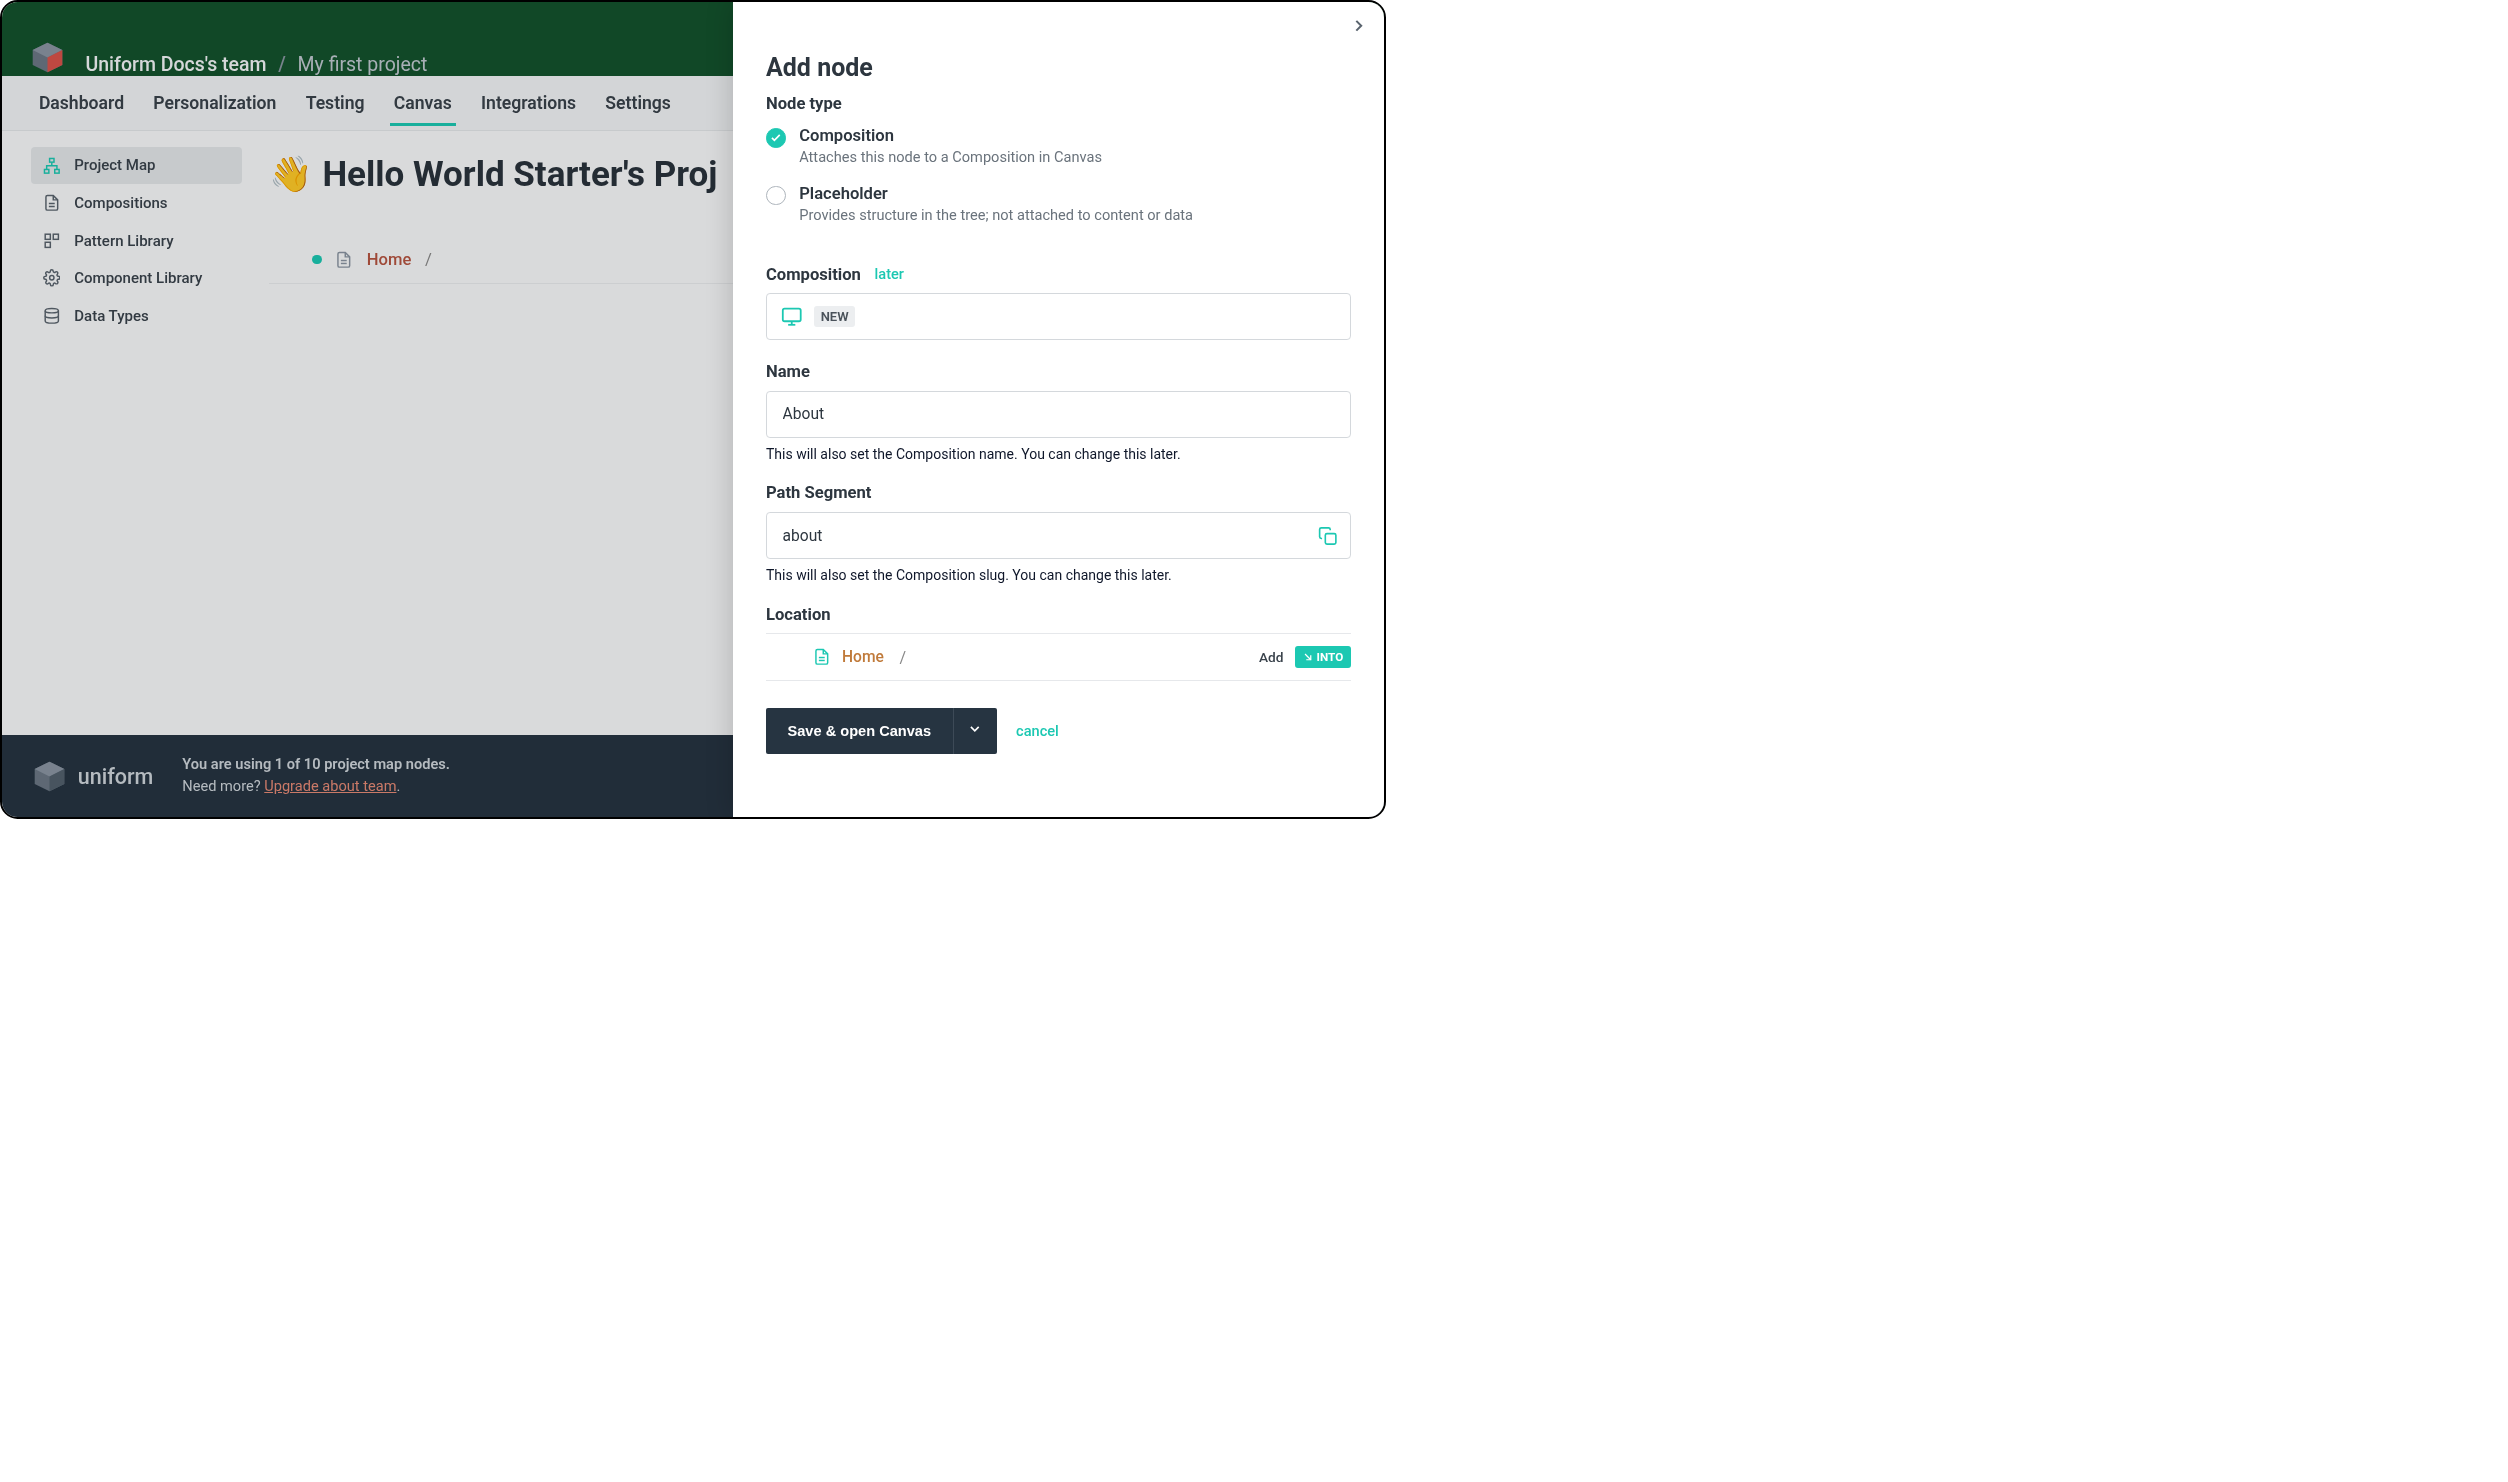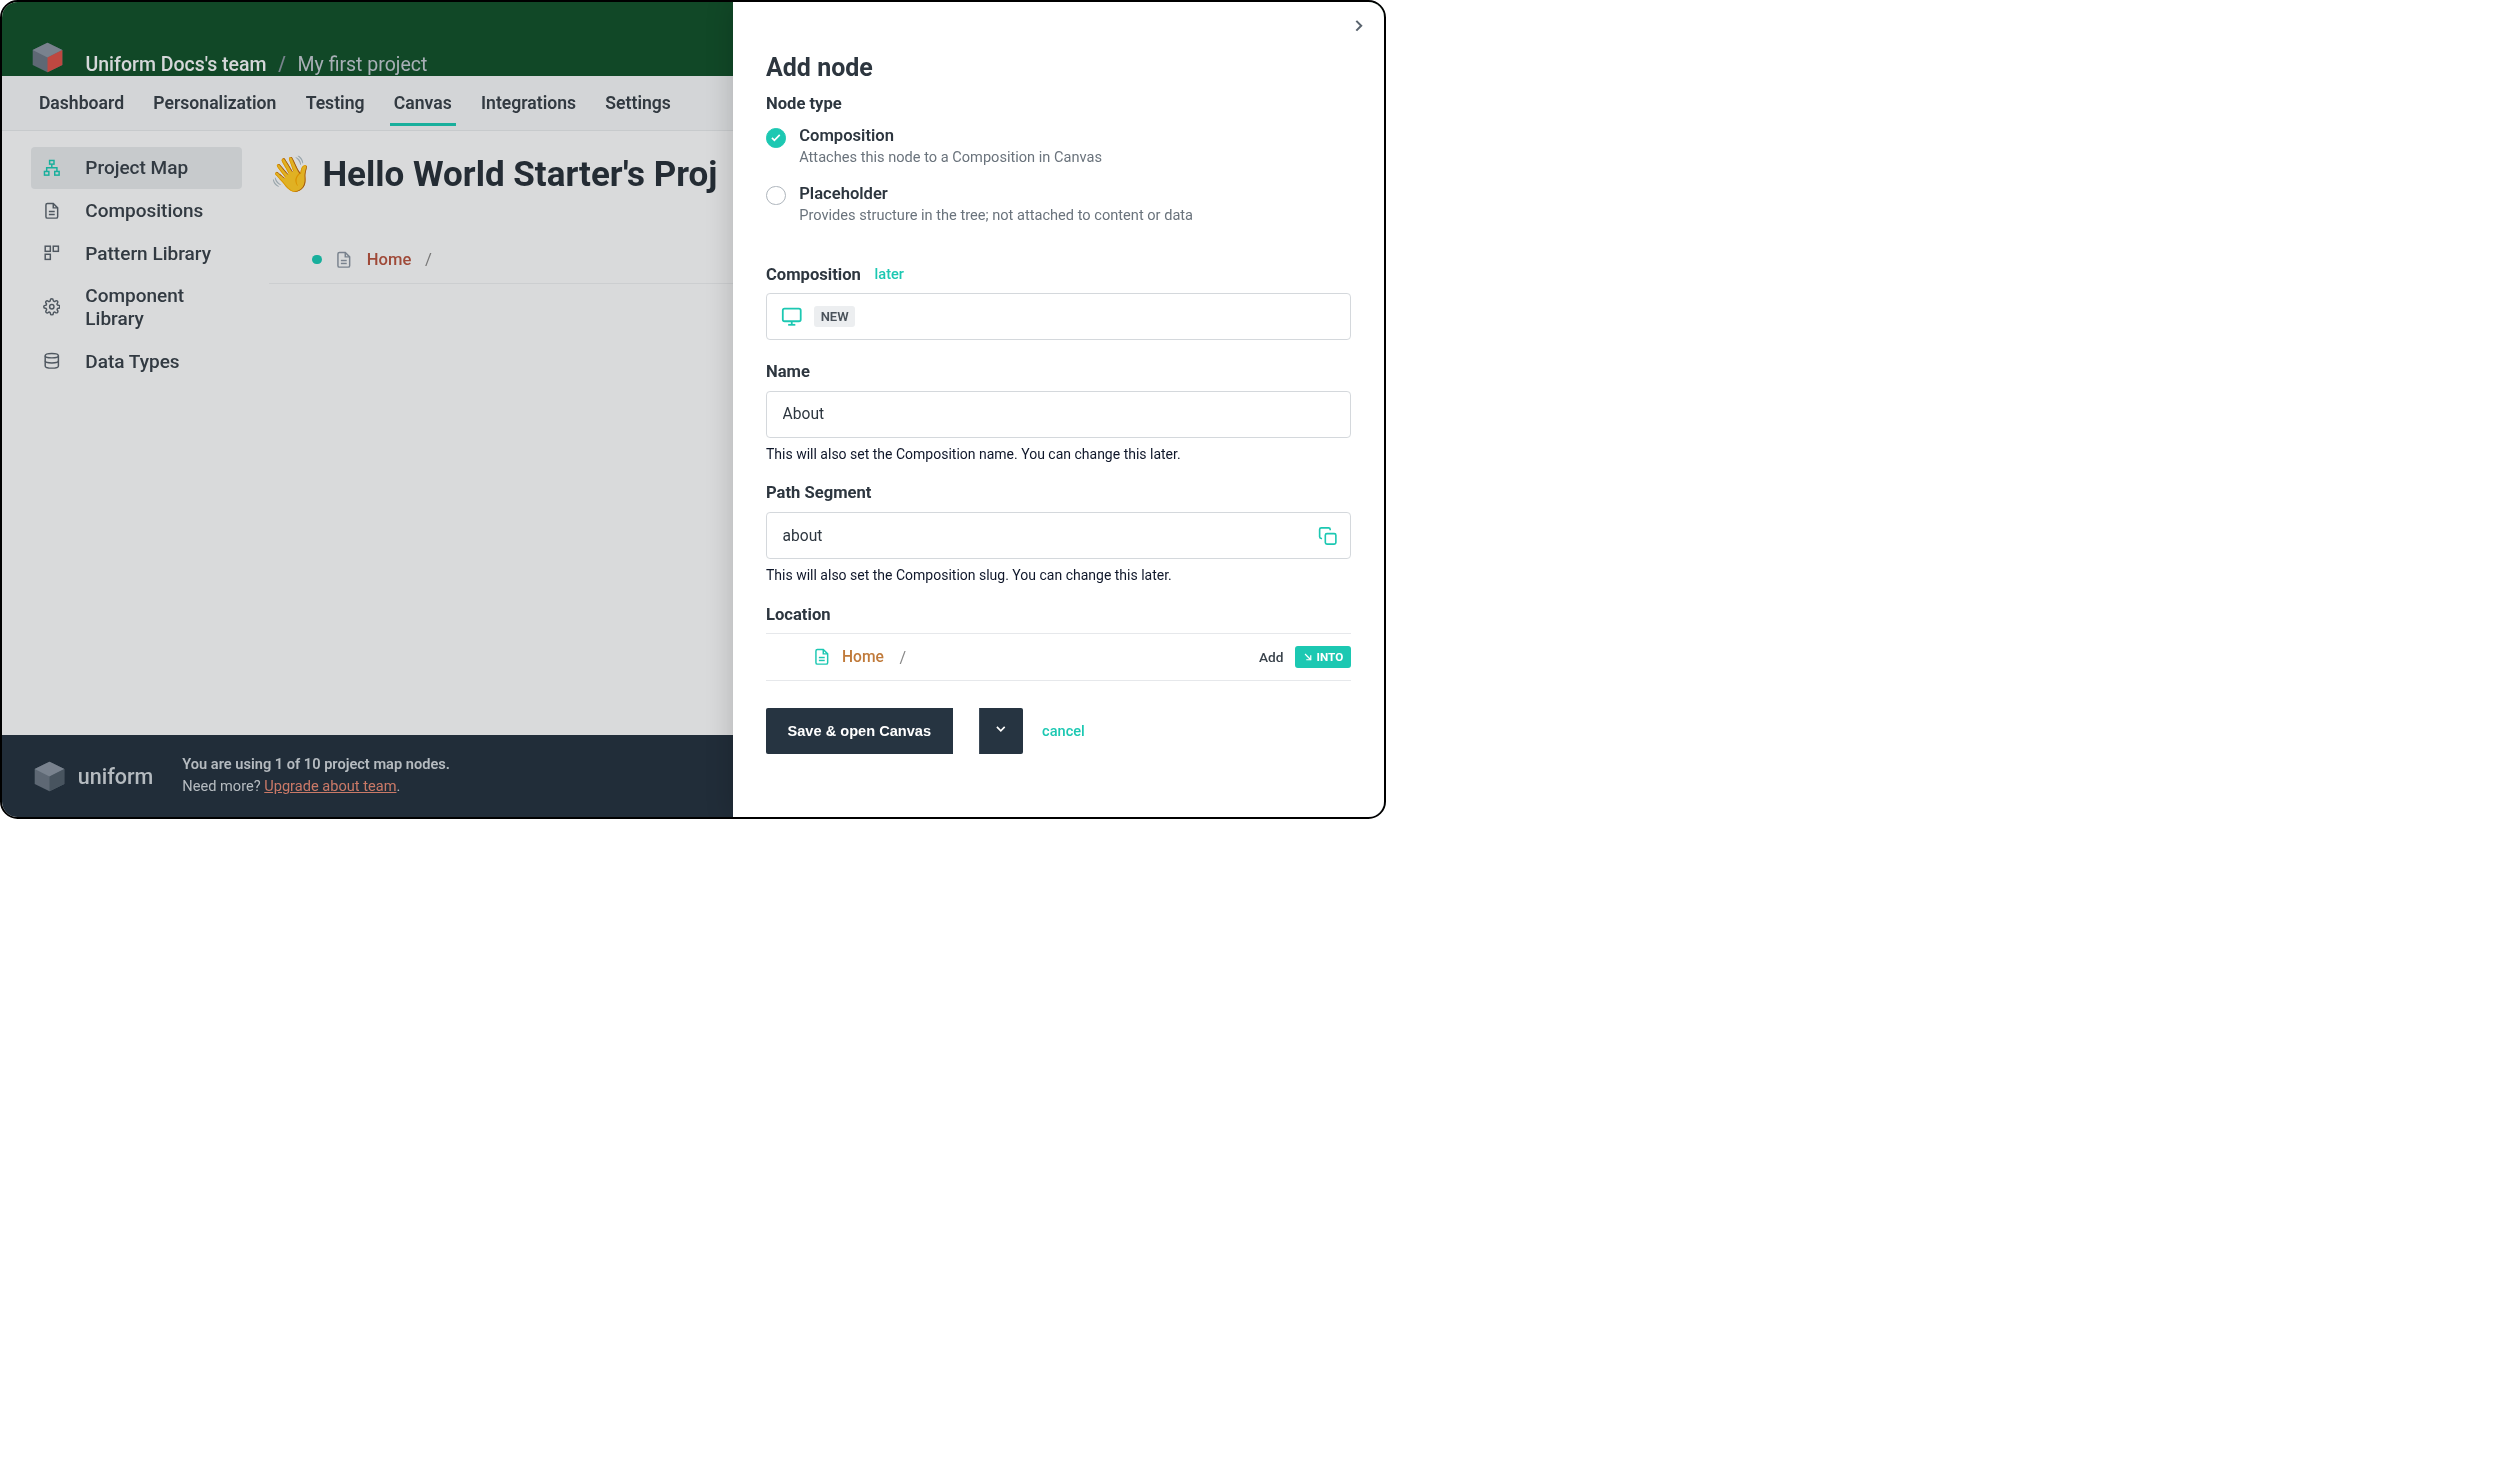--- a/index.html
+++ b/index.html
@@ -34,21 +34,21 @@
     background: #f1f3f5; height: 55px; display: flex; align-items: center; gap: 21.5px; padding: 0 33px;
     border-bottom: 1px solid #e3e6e9;
   }
   .tab { color: #39424b; font-size: 17.6px; font-weight: 600; padding: 13.7px 3.9px; cursor: pointer;}
   .tab.active { border-bottom: 3.9px solid #1cc8b2; padding-bottom: 9.8px;}
 
   
   .main { display: flex; height: calc(100% - 74px - 55px - 82px); background: #f8f9fa;}
   .sidebar { width: 240px; padding: 15.6px 0 0 29px; }
   .sidebar-item {
-    display: flex; align-items: center; gap: 25px; padding: 9.8px 11.7px; font-size: 19px; color: #3a434c;
+    display: flex; align-items: center; gap: 14px; padding: 9.8px 11.7px; font-size: 15px; color: #3a434c;
     border-radius: 3.9px; cursor: pointer; font-weight: 500;
   }
   .sidebar-item.active { background: #e3e6e9; }
   .sidebar-sub { padding-left: 45px; }
   .sidebar-sub .sidebar-item { font-weight: 400; padding: 8.8px 11.7px;}
   .sidebar-icon { width: 17.6px; height: 17.6px; flex-shrink:0;}
 
   .content { flex: 1; padding: 23.4px 0 0 27px; }
   .page-title { font-size: 35px; font-weight: 700; color: #2a333c; display:flex; align-items:center; gap:9.8px;}
   .tree-row {
@@ -111,21 +111,21 @@
   .into-badge { background:#1cc8b2; color:#fff; font-size:11.7px; font-weight:700; padding:3.9px 7.8px; border-radius:2.9px; display:flex; align-items:center; gap:3.9px;}
 
   .panel-actions { display:flex; align-items:center; gap:19.5px;}
   .btn-primary {
     background:#263441; color:#fff; border:none; padding:13.7px 21.5px; font-size:14.6px; font-weight:600;
     display:flex; align-items:center; cursor:pointer; border-radius:2px 0 0 2px;
   }
   .btn-dropdown {
     background:#263441; color:#fff; border:none; border-left:1px solid #3d4a57; padding:13.7px 13.7px; cursor:pointer; border-radius:0 2px 2px 0;
   }
-  .btn-group{display:flex;gap:26px;}
+  .btn-group{display:flex;}
   .cancel-link { color:#1cc8b2; font-weight:500; font-size:14.6px; cursor:pointer;}
 
 </style>
 </head>
 <body>
 
 <div class="app-shell">
 
   <div class="topbar">
     <svg class="logo-cube" viewBox="0 0 40 40">

